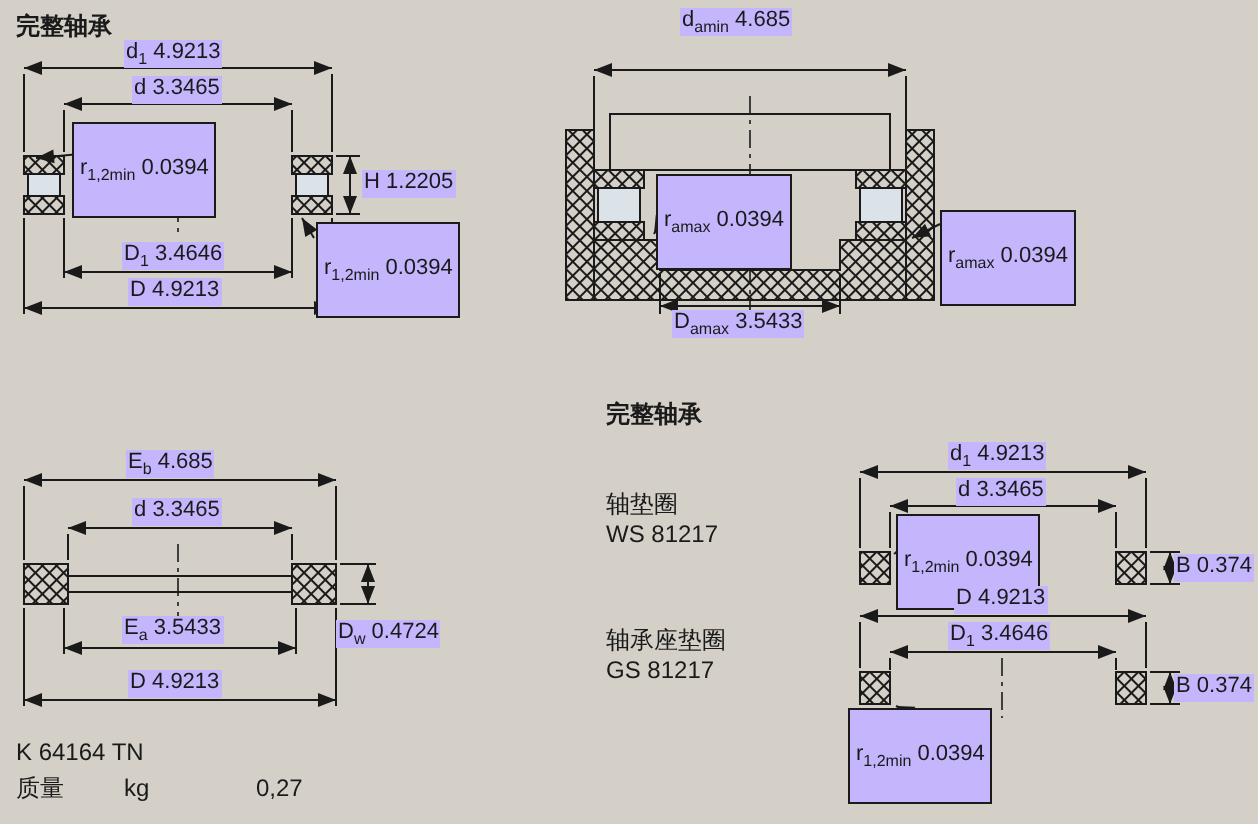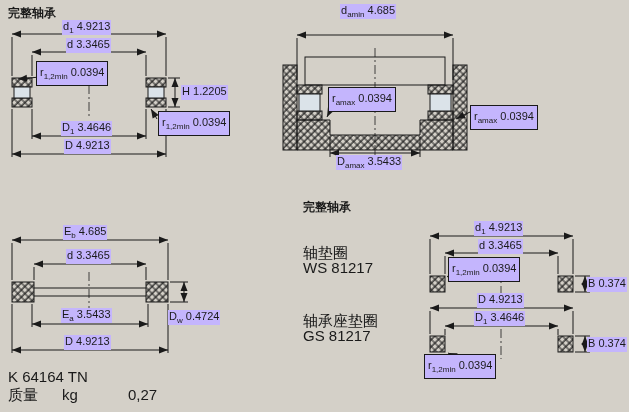--- a/index.html
+++ b/index.html
@@ -11,23 +11,23 @@
   #art line,#art rect,#art path{stroke:#1a1a1a;stroke-width:1;fill:none;}
   #art .h{fill:url(#hp);stroke:#1a1a1a;}
   #art .r{fill:#dbe3e9;stroke:#1a1a1a;}
   #art .cl{stroke-dasharray:9 3 2 3;stroke-width:0.8;}
   #art marker path{fill:#1a1a1a;stroke:none;}
   .lbl{
     position:absolute;font-size:11px;line-height:13px;white-space:nowrap;
     background:#c4b5fd;padding:0 1px;
   }
   .lbl sub{font-size:8px;line-height:1;}
-  .boxed{border:1px solid #1a1a1a;padding:4px 3px;}
+  .boxed{border:1px solid #1a1a1a;padding:16px 3px;}
   .title{position:absolute;font-size:12px;font-weight:bold;line-height:14px;white-space:nowrap;}
-  .txt{position:absolute;font-size:15px;line-height:13px;white-space:nowrap;}
+  .txt{position:absolute;font-size:12px;line-height:13px;white-space:nowrap;}
 </style>
 </head>
 <body>
 
 <div class="stage">
 
   <svg id="art" width="629" height="412">
     <defs>
       <pattern id="hp" width="5" height="5" patternUnits="userSpaceOnUse" patternTransform="rotate(45)">
         <rect width="5" height="5" fill="#c9d5dd" stroke="none"></rect>

